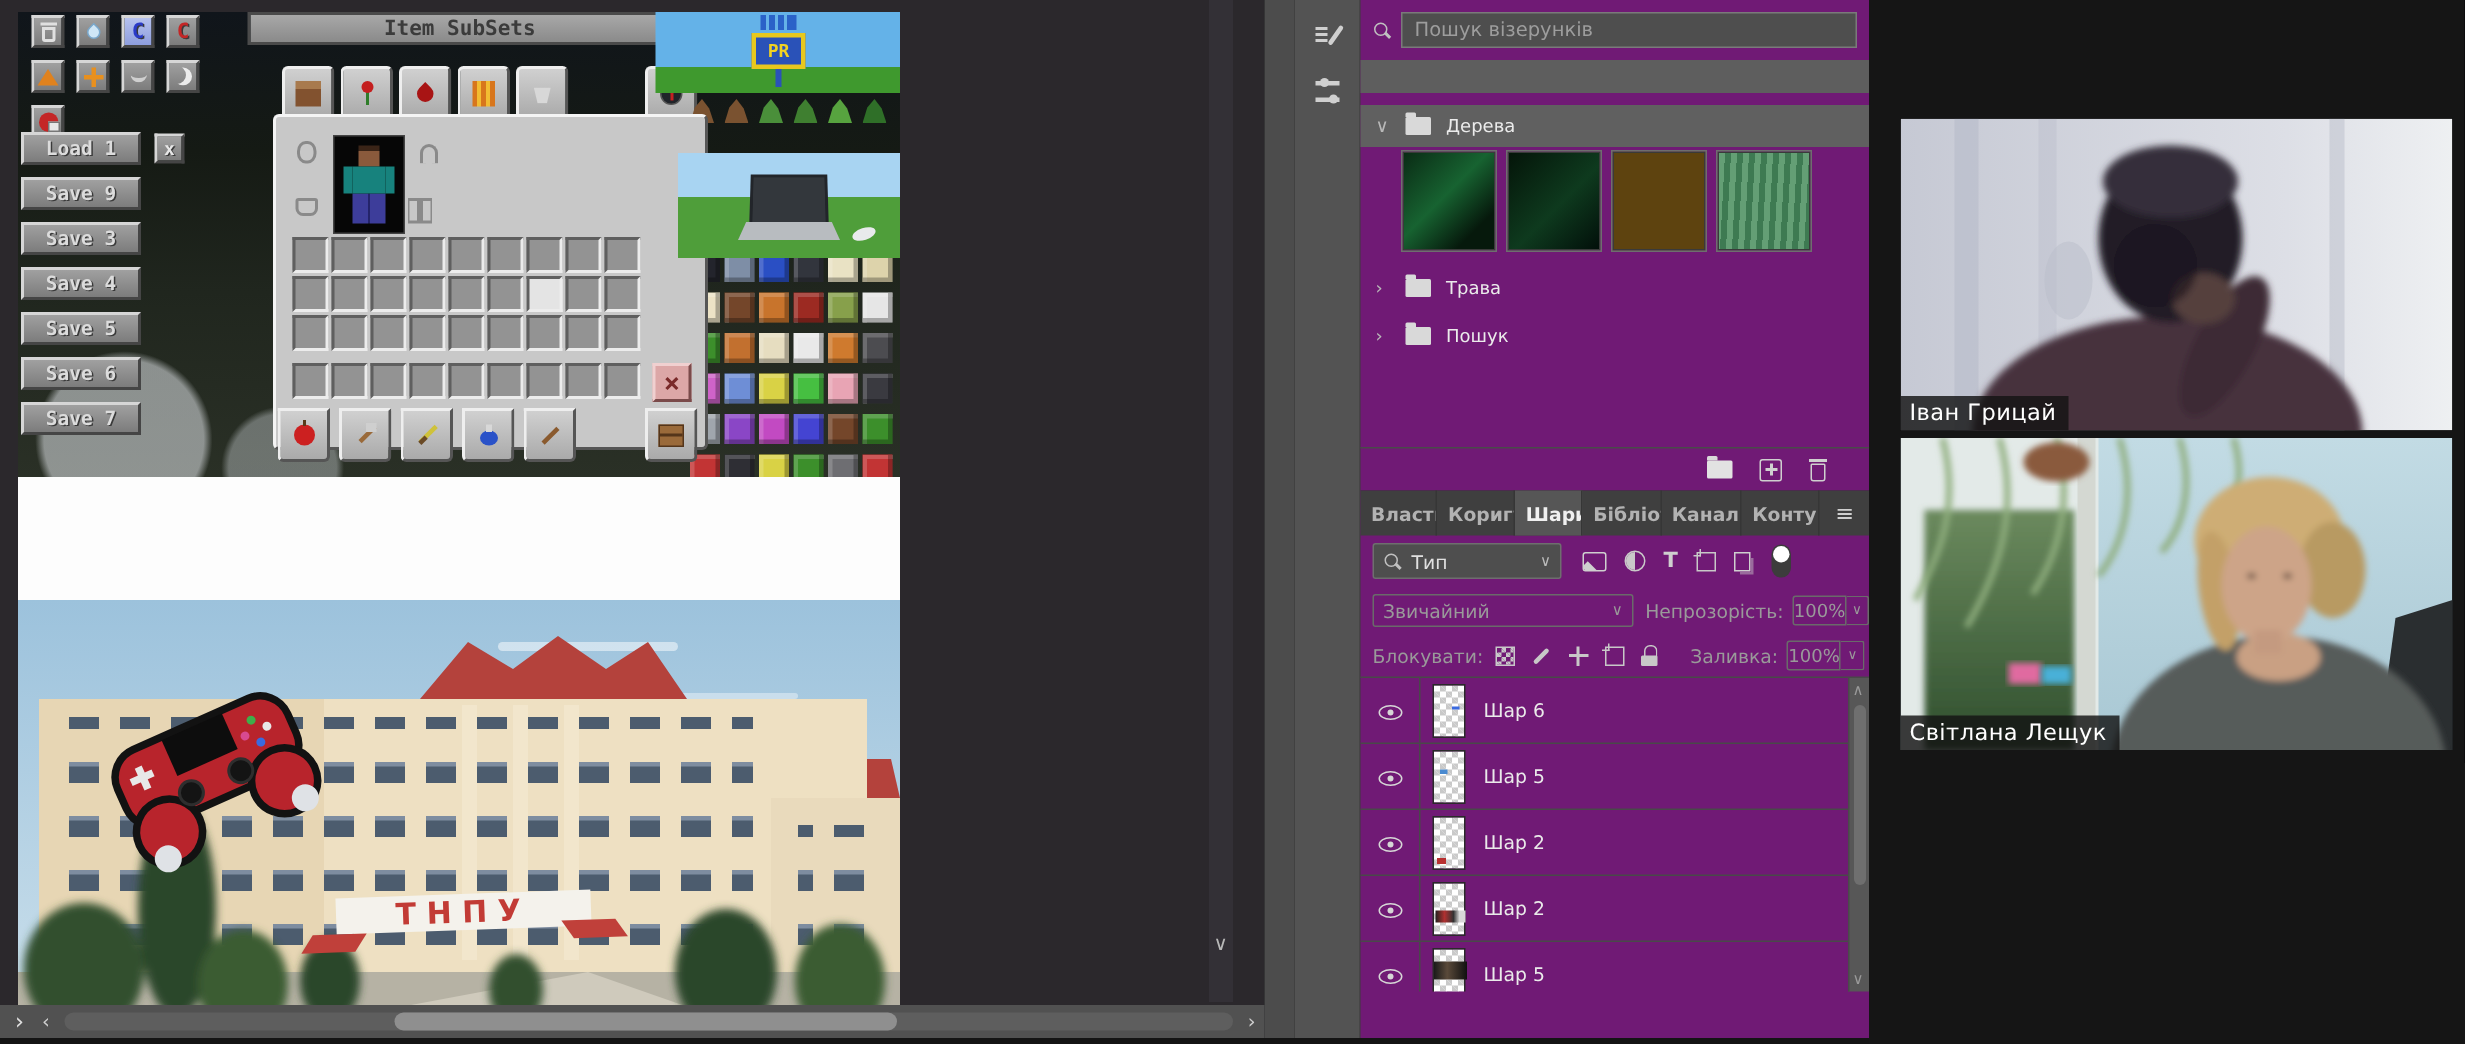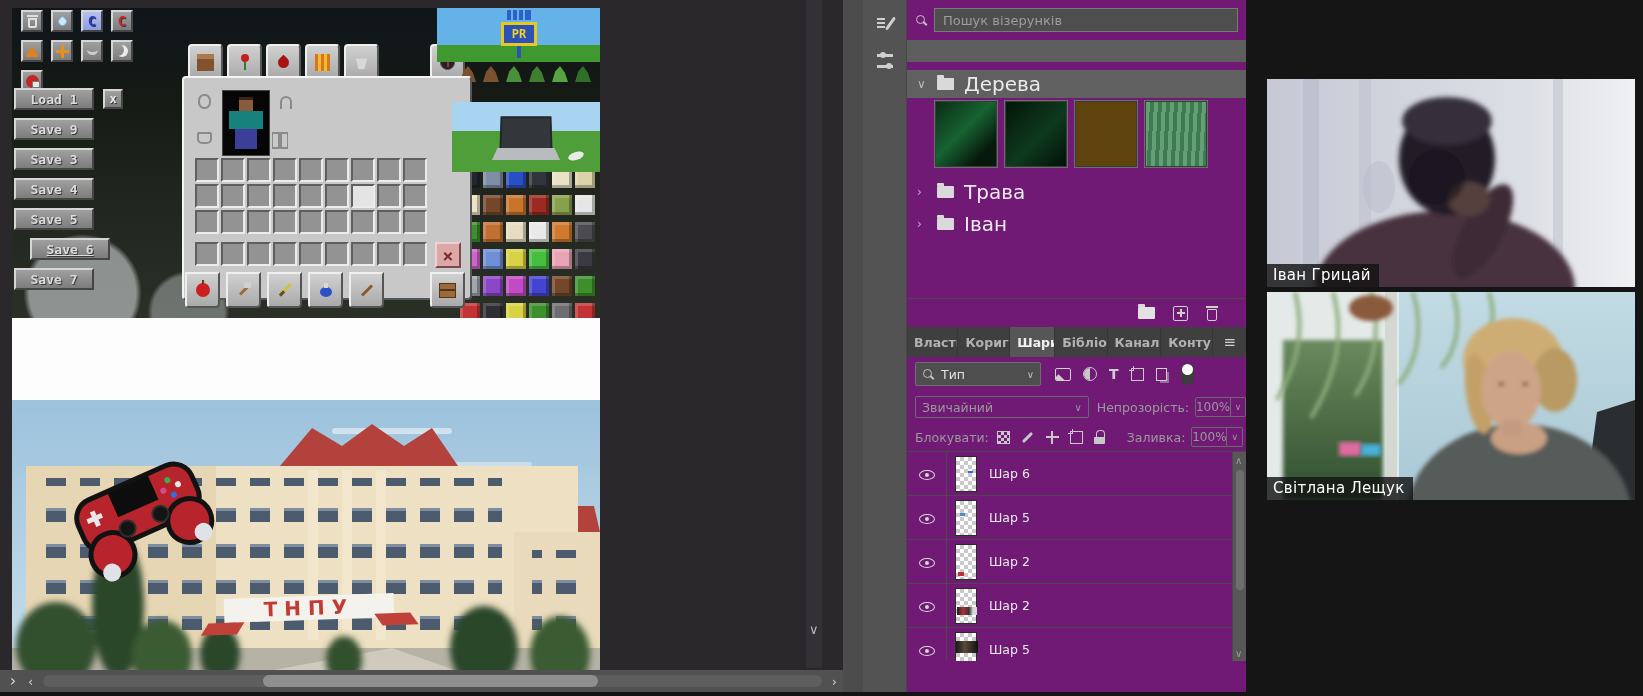--- a/index.html
+++ b/index.html
@@ -141,21 +141,21 @@
 
   .panel{position:absolute;left:907px;width:339px;background:#701a75;color:#dcdcdc;font-size:12.5px;}
   .patterns-panel{top:0;height:327px;}
   .search-row{position:absolute;left:8px;top:8px;right:8px;height:24px;display:flex;align-items:center;}
   .search-input{flex:1;margin-left:6px;height:24px;background:#4e4e4e;border:1px solid #7a7a7a;
     color:#ddd;font-size:13px;padding:0 8px;outline:none;font-family:"DejaVu Sans",sans-serif;}
   .search-input::placeholder{color:#9d9d9d;}
   .recent-strip{position:absolute;left:0px;top:40px;width:339px;height:22px;background:#5e5e5e;}
   .grp-row{position:absolute;left:0;width:339px;height:28px;display:flex;align-items:center;gap:10px;padding-left:10px;}
   .grp-row .gl{color:#b8b8b8;font-size:12px;width:10px;}
-  .grp-label{font-size:20px;color:#ebebeb;}
+  .grp-label{font-size:12px;color:#ebebeb;}
   .grp-open{background:#606060;}
   .swatches{position:absolute;left:28px;top:101px;display:flex;gap:8px;}
   .swatch{width:62px;height:66px;border:1px solid #3a3a3a;outline:1px solid #6e6e6e;}
   .sw0{background:linear-gradient(135deg,#0a2c15,#176331 45%,#06190c 80%);}
   .sw1{background:linear-gradient(135deg,#041509,#0e3a1e 55%,#02100a);}
   .sw2{background-color:#5e430f;background-image:radial-gradient(circle at 25% 30%,#e7ab1e 18%,transparent 19%),radial-gradient(circle at 70% 62%,#d89a18 20%,transparent 21%),radial-gradient(circle at 48% 85%,#b8competition 12%,transparent 13%);background-size:22px 20px;}
   .sw3{background:repeating-linear-gradient(93deg,#649f75 0 4px,#3e7a52 4px 8px);}
   .pat-bottom{position:absolute;left:0;top:298px;width:339px;height:29px;border-top:1px solid #4a4a4a;
     display:flex;align-items:center;justify-content:flex-end;gap:18px;padding-right:28px;}
 
@@ -278,29 +278,30 @@
         <div class="mc-btn tmi-btn" style="left:69px;top:32px;">
             <span class="ic-swoosh"></span>
           </div>
         <div class="mc-btn tmi-btn" style="left:99px;top:32px;">
             <span class="ic-moon"></span>
           </div>
         <div class="mc-btn tmi-btn" style="left:9px;top:62px;">
             <span class="ic-health"></span>
           </div>
 
+        <div class="mc-title">Item SubSets</div>
         <div class="mc-btn mc-next">Next</div>
 
         <div class="mc-btn mc-side" style="left:2px;top:80px;">Load 1</div>
         <div class="mc-btn mc-x" style="left:91px;top:81px;">x</div>
         <div class="mc-btn mc-side" style="left:2px;top:110px;">Save 9</div>
         <div class="mc-btn mc-side" style="left:2px;top:140px;">Save 3</div>
         <div class="mc-btn mc-side" style="left:2px;top:170px;">Save 4</div>
         <div class="mc-btn mc-side" style="left:2px;top:200px;">Save 5</div>
-        <div class="mc-btn mc-side" style="left:18px;top:230px;text-decoration:underline;">Save 6</div>
+        <div class="mc-btn mc-side" style="left:2px;top:230px;">Save 6</div>
         <div class="mc-btn mc-side" style="left:2px;top:260px;">Save 7</div>
 
         <div class="mc-tab" style="left:176px;top:36px;">
             <span class="it it-brick"></span>
           </div>
         <div class="mc-tab" style="left:215px;top:36px;">
             <span class="it it-rose"></span>
           </div>
         <div class="mc-tab" style="left:254px;top:36px;">
             <span class="it it-drop"></span>
@@ -558,21 +559,21 @@
     </div>
 
     <div class="grp-row" style="top:178px;">
       <span class="gl">›</span>
       <span class="i-folder"></span>
       <span class="grp-label">Трава</span>
     </div>
     <div class="grp-row" style="top:210px;">
       <span class="gl">›</span>
       <span class="i-folder"></span>
-      <span class="grp-label">Іван</span>
+      <span class="grp-label">Пошук</span>
     </div>
 
     <div class="pat-bottom">
       <span class="i-folder" style="background:#e2e2e2;"></span>
       <span class="i-plussq"></span>
       <span class="i-trash"></span>
     </div>
   </div>
 
   <div class="panel layers-panel">

